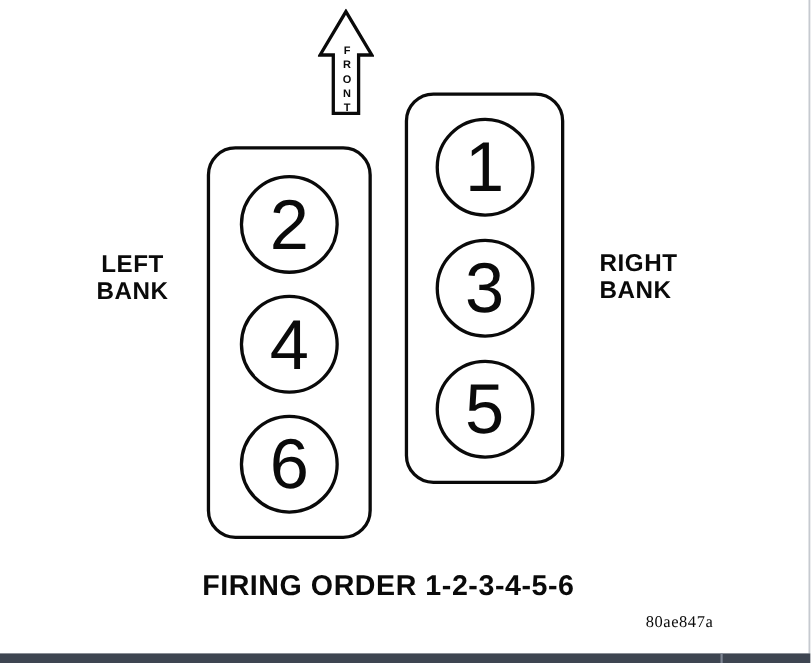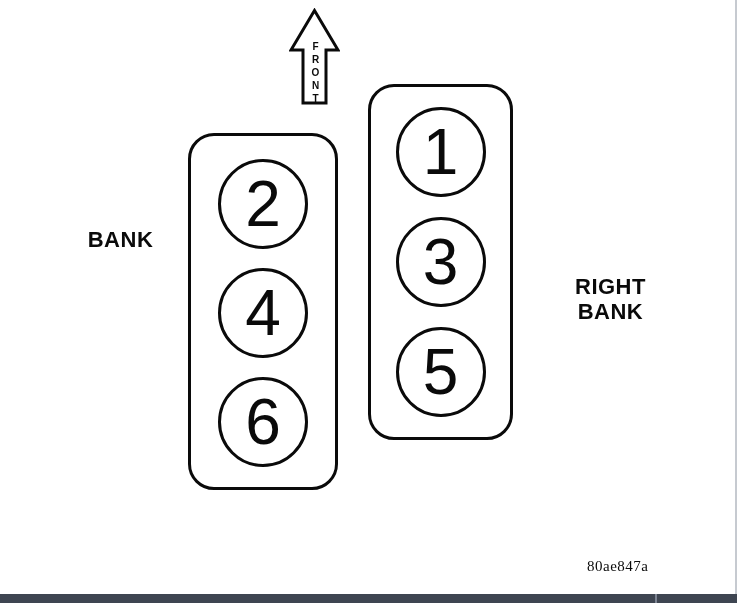--- a/index.html
+++ b/index.html
@@ -92,24 +92,23 @@
     letter-spacing: 0.5px;
     white-space: nowrap;
   }
   .bank-label-left {
     left: 63px;
     top: 227px;
     width: 115px;
     text-align: center;
   }
   .bank-label-right {
-    left: 575px;
+    left: 545px;
     top: 226px;
-    text-align: center;
-    margin-top: 48px;
+    text-align: left;
   }
 
   
   .caption {
     position: absolute;
     left: 353px;
     top: 517px;
     transform: translateX(-50%);
     font-size: 26px;
     font-weight: bold;
@@ -157,38 +156,40 @@
 <body>
 
 <div id="page">
 
   <svg class="front-arrow" viewBox="0 0 51 97" xmlns="http://www.w3.org/2000/svg">
     <polygon points="25.5,2.5 49,42 37,42 37,95 14,95 14,42 2,42" fill="#ffffff" stroke="#0a0a0a" stroke-width="3" stroke-linejoin="miter"></polygon>
   </svg>
   <div class="front-label">FRONT</div>
 
   <div class="bank-label bank-label-left">
+    <div>LEFT</div>
     <div>BANK</div>
   </div>
   <div class="bank-outline bank-left">
     <div class="cylinder">2</div>
     <div class="cylinder">4</div>
     <div class="cylinder">6</div>
   </div>
 
   <div class="bank-outline bank-right">
     <div class="cylinder">1</div>
     <div class="cylinder">3</div>
     <div class="cylinder">5</div>
   </div>
   <div class="bank-label bank-label-right">
     <div>RIGHT</div>
     <div>BANK</div>
   </div>
 
+  <div class="caption">FIRING ORDER 1-2-3-4-5-6</div>
 
   <div class="figure-id">80ae847a</div>
 
   <div class="right-edge-line"></div>
   <div class="bottom-bar">
     <div class="bottom-bar-separator"></div>
   </div>
 
 </div>
 

